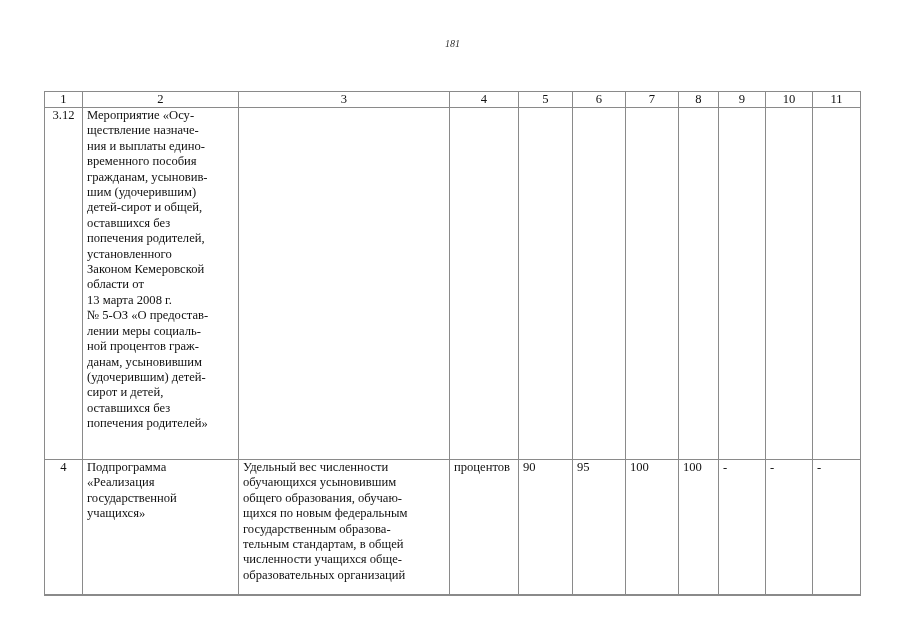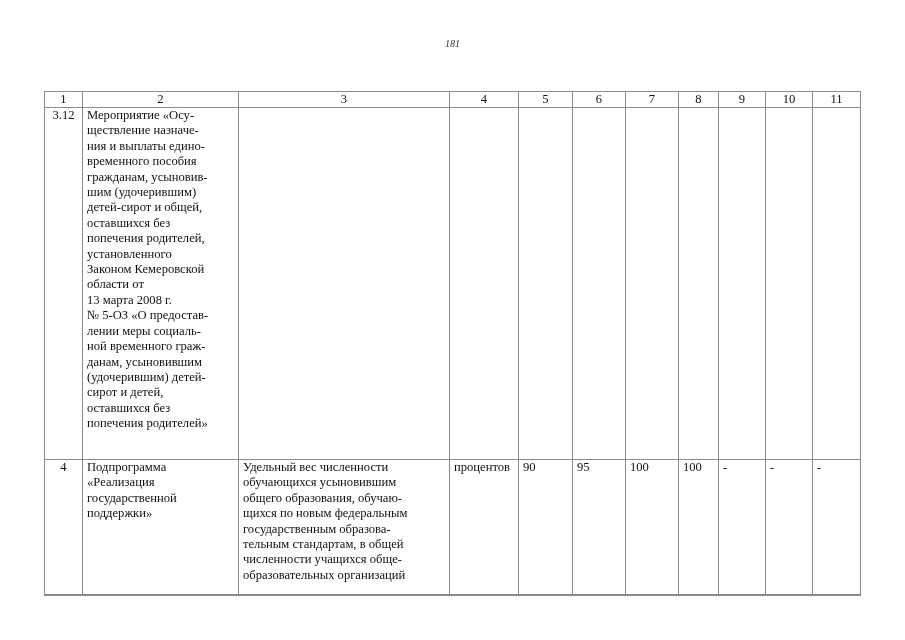--- a/index.html
+++ b/index.html
@@ -99,21 +99,21 @@
       <span class="line">шим (удочерившим)</span>
       <span class="line">детей-сирот и общей,</span>
       <span class="line">оставшихся без</span>
       <span class="line">попечения родителей,</span>
       <span class="line">установленного</span>
       <span class="line">Законом Кемеровской</span>
       <span class="line">области от</span>
       <span class="line">13 марта 2008 г.</span>
       <span class="line">№ 5-ОЗ «О предостав-</span>
       <span class="line">лении меры социаль-</span>
-      <span class="line">ной временного граж-</span>
+      <span class="line">ной процентов граж-</span>
       <span class="line">данам, усыновившим</span>
       <span class="line">(удочерившим) детей-</span>
       <span class="line">сирот и детей,</span>
       <span class="line">оставшихся без</span>
       <span class="line">попечения родителей»</span>
     </td>
     <td class="c-text"></td>
     <td class="c-unit"></td>
     <td class="c-val"></td>
     <td class="c-val"></td>
@@ -123,21 +123,21 @@
     <td class="c-val"></td>
     <td class="c-val"></td>
   </tr>
 
   <tr class="row-4">
     <td class="c-num">4</td>
     <td class="c-text">
       <span class="line">Подпрограмма</span>
       <span class="line">«Реализация</span>
       <span class="line">государственной</span>
-      <span class="line">поддержки»</span>
+      <span class="line">учащихся»</span>
     </td>
     <td class="c-text">
       <span class="line">Удельный вес численности</span>
       <span class="line">обучающихся усыновившим</span>
       <span class="line">общего образования, обучаю-</span>
       <span class="line">щихся по новым федеральным</span>
       <span class="line">государственным образова-</span>
       <span class="line">тельным стандартам, в общей</span>
       <span class="line">численности учащихся обще-</span>
       <span class="line">образовательных организаций</span>

